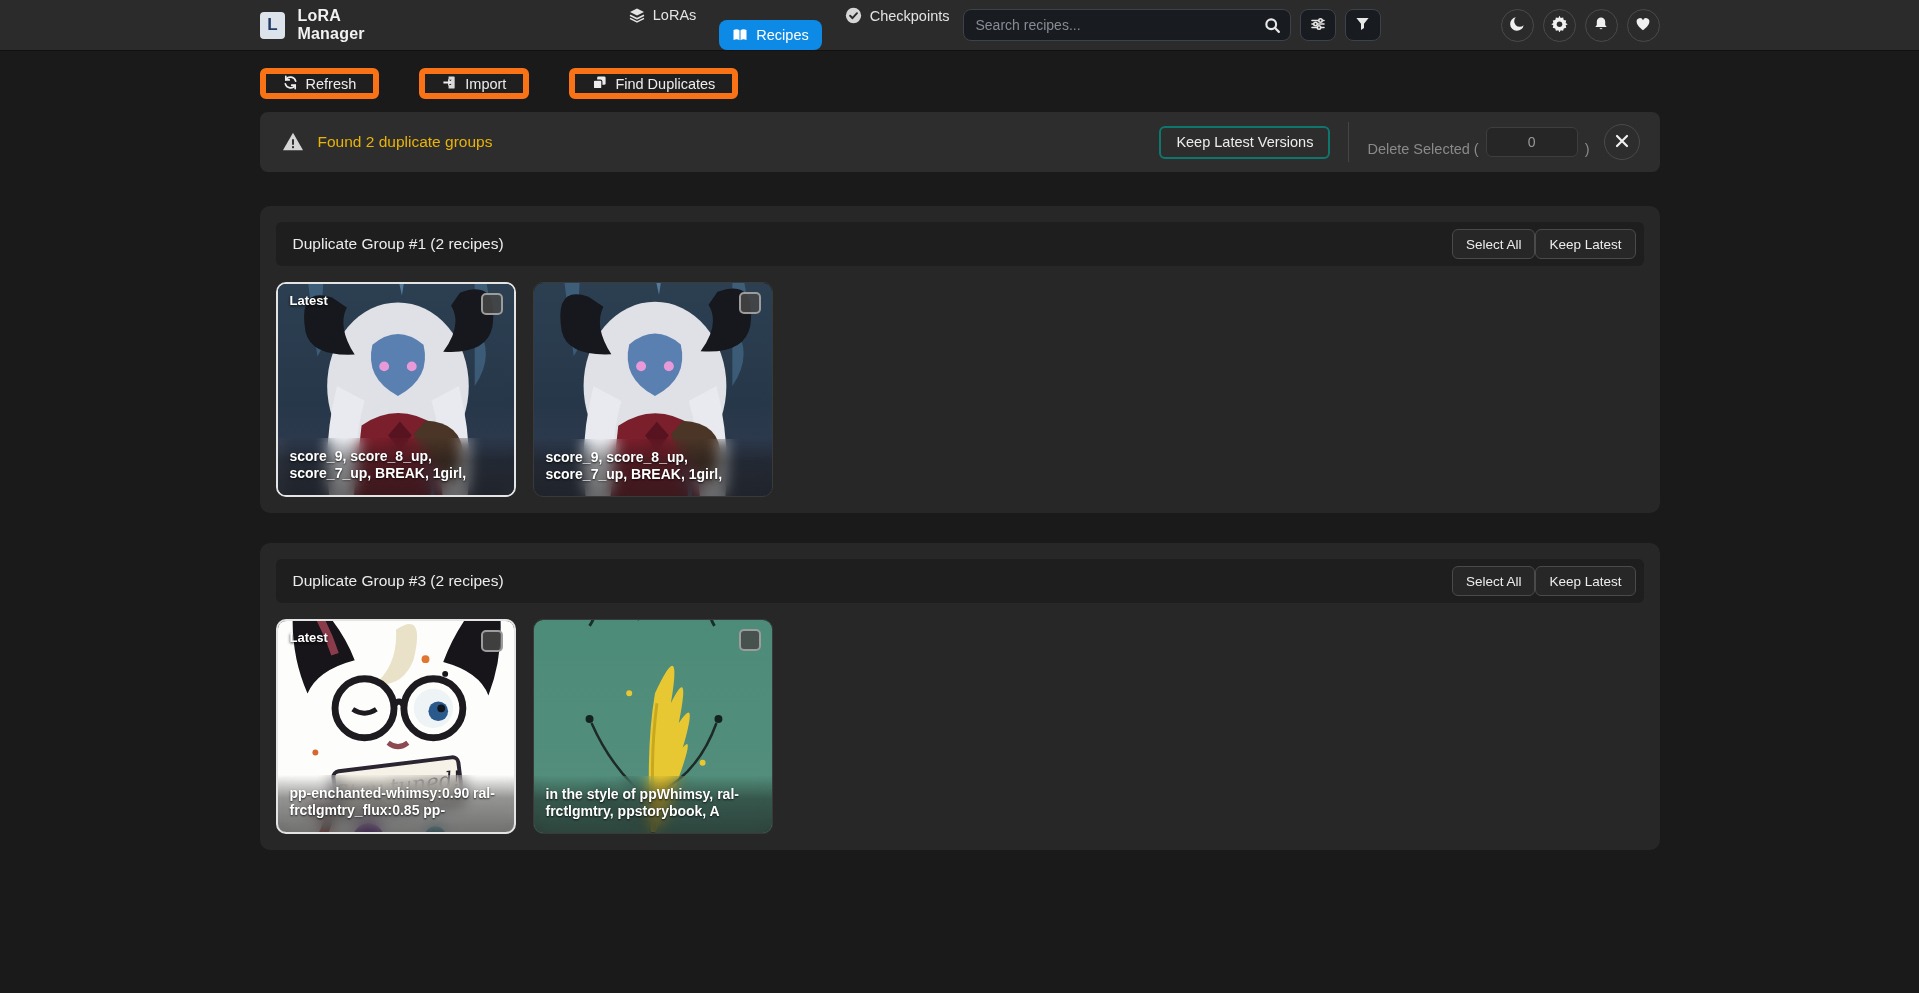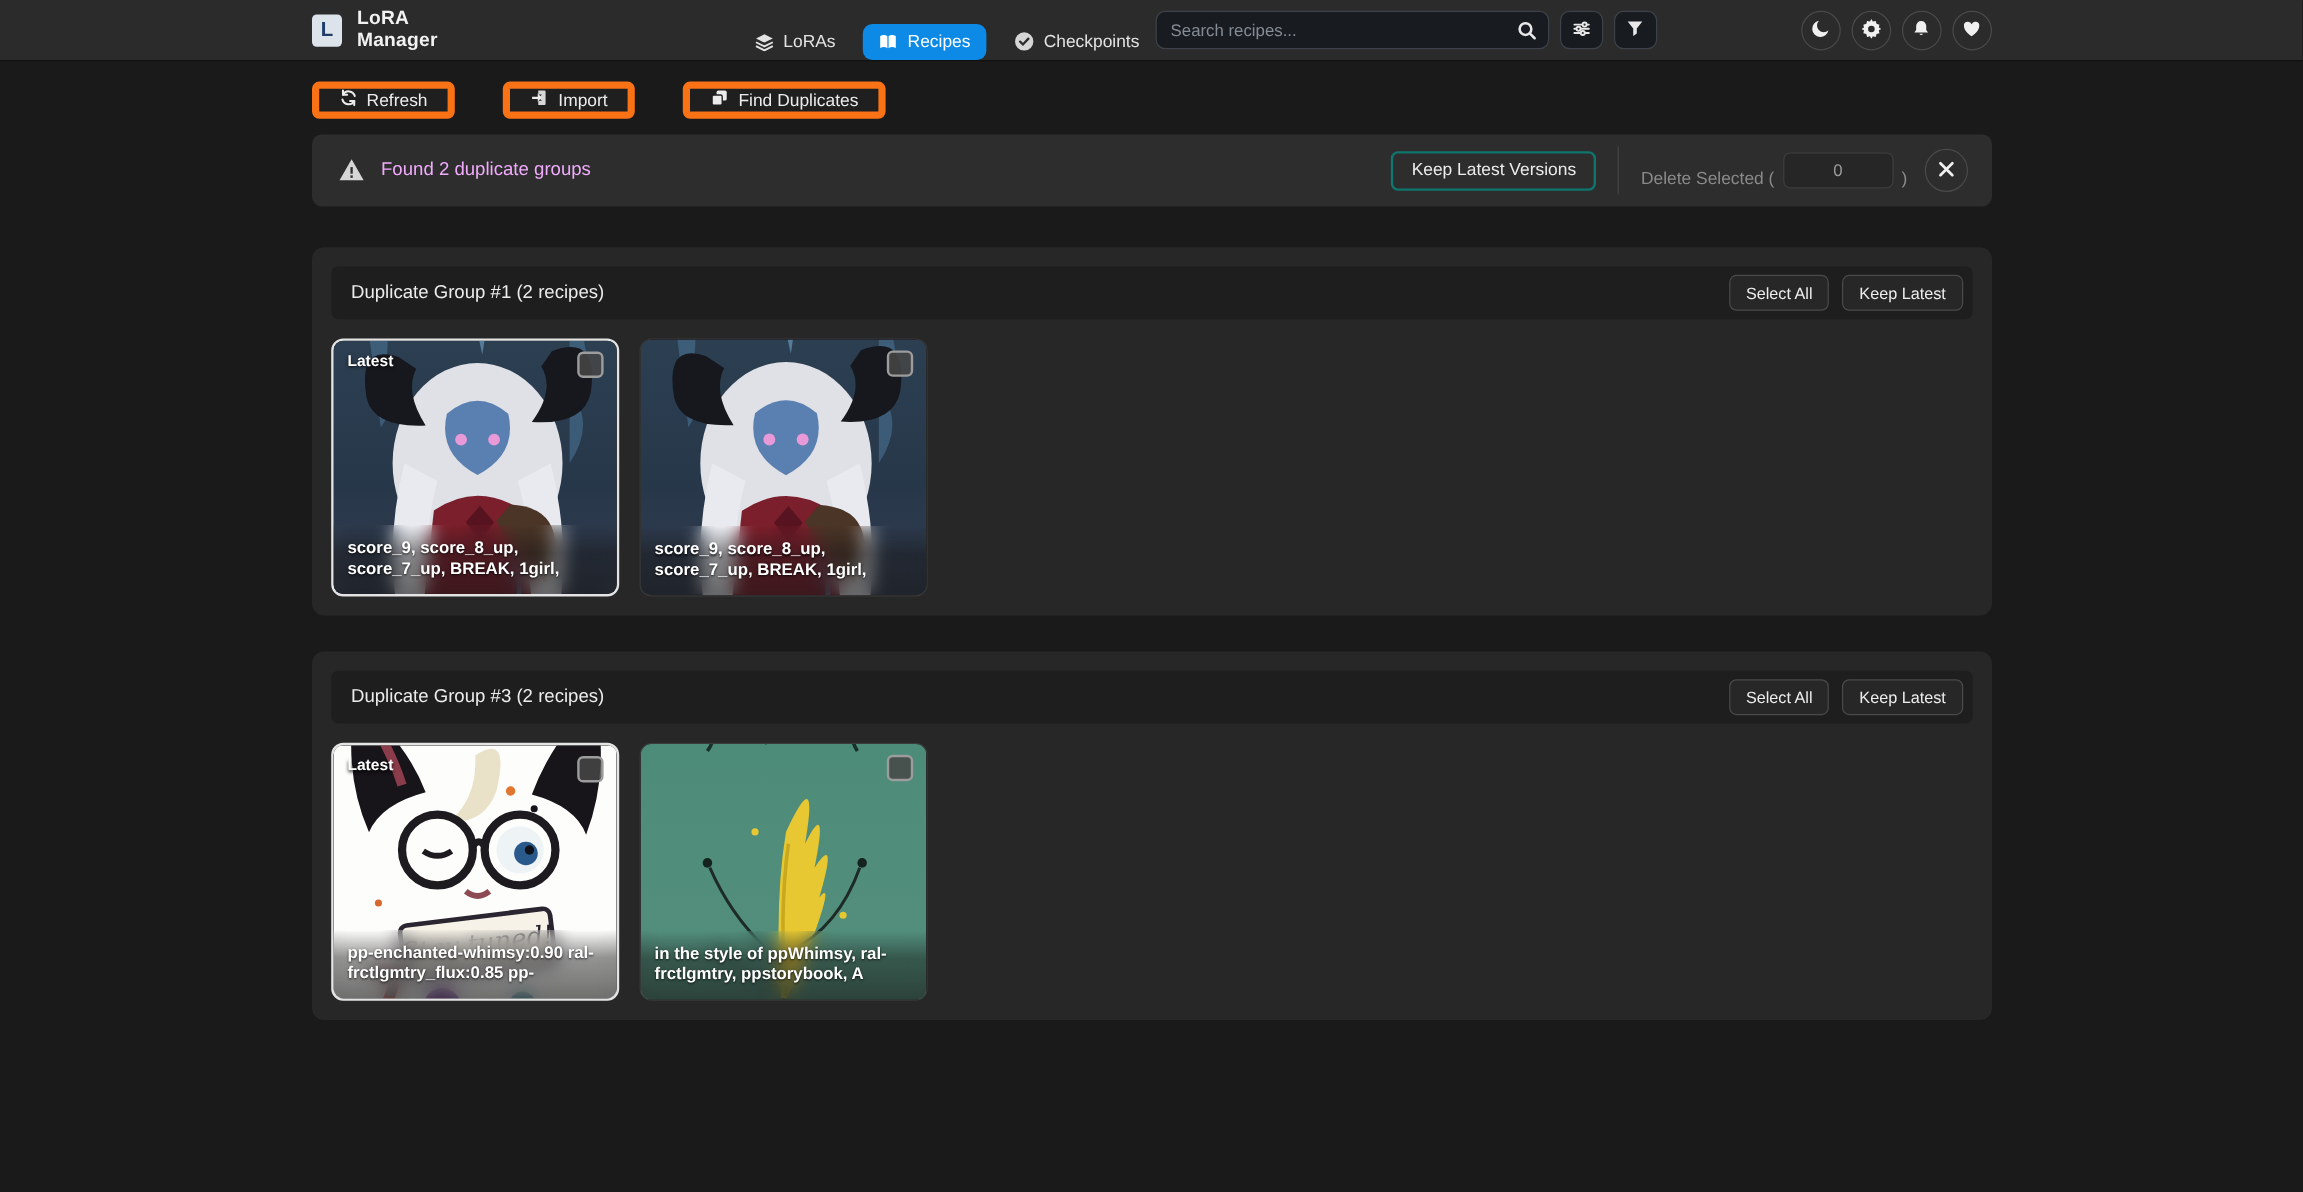--- a/index.html
+++ b/index.html
@@ -16,21 +16,21 @@
   .navbar { height:50px; background:#2b2b2b; box-shadow:0 1px 0 #111; }
   .navbar .container { height:50px; display:flex; align-items:center; }
   .brand { display:flex; align-items:center; gap:12px; }
   .logo-box {
     width:27px; height:27px; border-radius:4px;
     background:#dde3ea; color:#1f3d66;
     display:flex; align-items:center; justify-content:center;
     font-weight:bold; font-size:17px;
   }
   .app-title { font-size:16px; font-weight:bold; color:#f2f2f2; letter-spacing:.2px; }
-  .tabs { display:flex; align-items:flex-end; gap:10px; margin-left:208px; }
+  .tabs { display:flex; align-items:flex-start; gap:10px; margin-left:208px; }
   .tab {
     display:flex; align-items:center; gap:8px;
     padding:7px 13px; border-radius:8px;
     font-size:14.5px; color:#e3e3e3; cursor:pointer; background:transparent;
     border:none;
   }
   .tab.active { background:var(--accent); color:#fff;margin-top:20px; }
   .tab svg { display:block; }
   .nav-right { display:flex; align-items:center; margin-left:auto; }
   .search-wrap {
@@ -70,21 +70,21 @@
     font-family:"Liberation Sans", sans-serif;
   }
 
   
   .banner {
     margin-top:13px; height:60px; background:#2d2d2d; border-radius:8px;
     display:flex; align-items:center; padding:0 20px 0 22px;
   }
   .banner-left { display:flex; align-items:center; gap:14px; }
   .warning-icon { color:#d6d6d6; display:flex; }
-  .banner-msg { font-size:15.5px; color:#f0abfc; }
+  .banner-msg { font-size:15.5px; color:#eab308; }
   .banner-right { margin-left:auto; display:flex; align-items:center; }
   .keep-latest-versions {
     height:33px; padding:0 15px; background:transparent;
     border:2px solid #0f766e; border-radius:6px;
     color:#ececec; font-size:14.5px; cursor:pointer;
     font-family:"Liberation Sans", sans-serif;
   }
   .banner-sep { width:1px; height:40px; background:#454545; margin:0 18px; }
   .delete-selected {
     display:flex; align-items:flex-end; gap:7px;
@@ -106,21 +106,21 @@
   
   .group-panel {
     background:#272727; border-radius:10px; padding:16px; margin-top:34px;
   }
   .group-panel + .group-panel { margin-top:30px; }
   .group-header {
     height:44px; background:#1e1e1e; border-radius:6px;
     display:flex; align-items:center; padding:0 8px 0 17px;
   }
   .group-title { font-size:15.5px; color:#ececec; }
-  .group-actions { margin-left:auto; display:flex; gap:11px; }
+  .group-actions { margin-left:auto; display:flex; }
   .group-btn {
     height:30px; padding:0 13px;
     background:#272727; border:1px solid #4a4a4a; border-radius:6px;
     color:#ececec; font-size:13.5px; cursor:pointer;
     font-family:"Liberation Sans", sans-serif;
   }
   .cards-row { display:flex; gap:17px; margin-top:16px; }
   .recipe-card {
     position:relative; width:240px; height:215px; border-radius:10px;
     overflow:hidden; cursor:pointer; border:1px solid #3a3a3a; background:#111;

